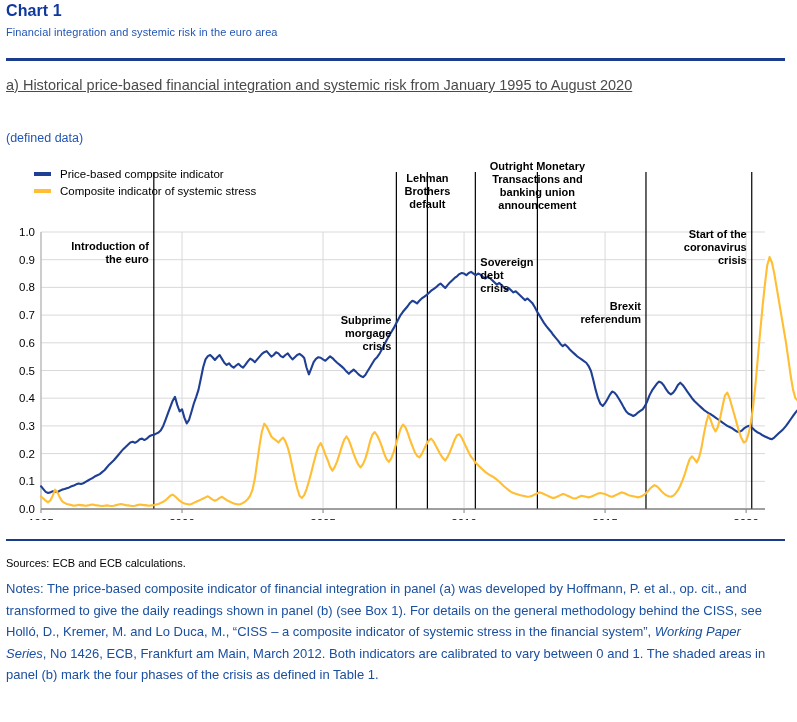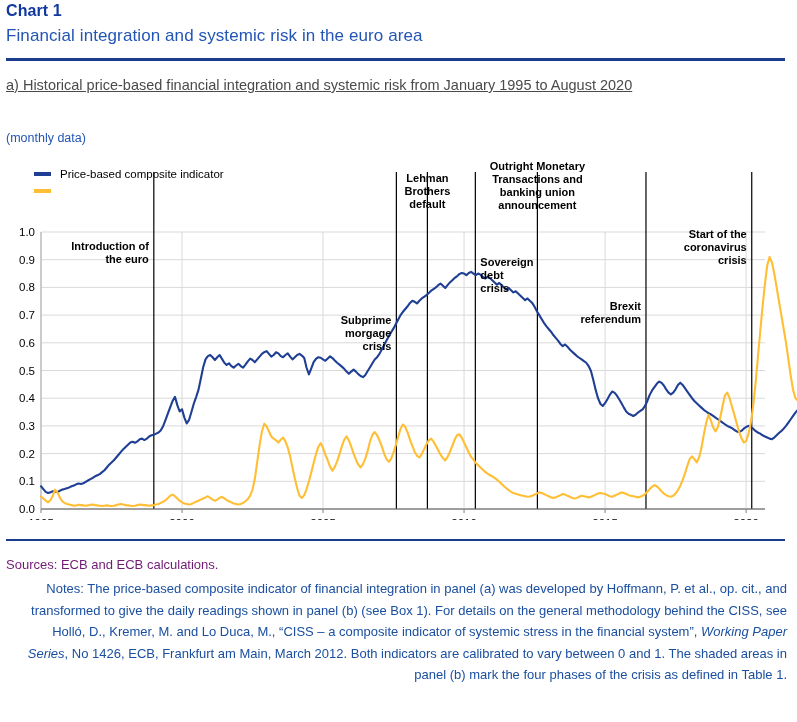--- a/index.html
+++ b/index.html
@@ -13,21 +13,21 @@
   .page{position:relative;width:797px;height:526px;}
 
   
   .chart-label{
     position:absolute;left:6px;top:2px;
     font-size:16px;font-weight:bold;color:#10389e;
     letter-spacing:.1px;
   }
   .chart-title{
     position:absolute;left:6px;top:26px;
-    font-size:17px;font-weight:normal;color:#2255b5;
+    font-size:11px;font-weight:normal;color:#2255b5;
     letter-spacing:.1px;
     text-align:center;
   }
   .rule-top{
     position:absolute;left:6px;top:58px;width:779px;height:3px;
     background:#1b3c8c;
   }
   .panel-title{
     position:absolute;left:6px;top:74px;width:760px;
     font-size:14.5px;color:#4a4a4a;line-height:22px;font-weight:normal;text-decoration:underline;
@@ -50,46 +50,47 @@
   .xtick{font-size:11.5px;fill:#000;font-family:"Liberation Sans",sans-serif;text-anchor:middle;}
   .ann{font-size:11px;fill:#000;font-weight:bold;font-family:"Liberation Sans",sans-serif;}
 
   
   .rule-bot{
     position:absolute;left:6px;top:539px;width:779px;height:2px;
     background:#1b3c8c;
   }
   .sources{
     position:absolute;left:6px;top:557px;
-    font-size:13px;color:#701a75;
+    font-size:11px;color:#000000;
   }
   .notes{
     position:absolute;left:6px;top:578px;width:772px;
-    font-size:13px;color:#1b4fa0;line-height:21.5px;text-align:right;margin-left:9px;
+    font-size:13px;color:#1b4fa0;line-height:21.5px;text-align:left;
   }
   .notes i{font-style:italic;}
 </style>
 </head>
 <body>
 
 <div class="page">
 
   <div class="chart-label">Chart 1</div>
   <div class="chart-title">Financial integration and systemic risk in the euro area</div>
   <div class="rule-top"></div>
   <div class="panel-title">a) Historical price-based financial integration and systemic risk from January 1995 to August 2020</div>
-  <div class="units">(monthly data)</div>
+  <div class="units">(defined data)</div>
 
   <div class="legend">
     <div class="legend-row">
       <span class="legend-swatch" style="background:#1f3f94"></span>
       <span class="legend-text">Price-based composite indicator</span>
     </div>
     <div class="legend-row">
       <span class="legend-swatch" style="background:#ffbe33"></span>
+      <span class="legend-text">Composite indicator of systemic stress</span>
     </div>
   </div>
 
   <div class="plot-wrap">
     <svg class="chart" id="svg-chart" width="797" height="360" viewBox="0 0 797 360">
         <line x1="41" y1="349" x2="765" y2="349" stroke="#7f7f7f" stroke-width="1"></line>
         <text x="35" y="353" class="ytick">0.0</text>
         <line x1="41" y1="321.3" x2="765" y2="321.3" stroke="#d9d9d9" stroke-width="1"></line>
         <text x="35" y="325.3" class="ytick">0.1</text>
         <line x1="41" y1="293.6" x2="765" y2="293.6" stroke="#d9d9d9" stroke-width="1"></line>

